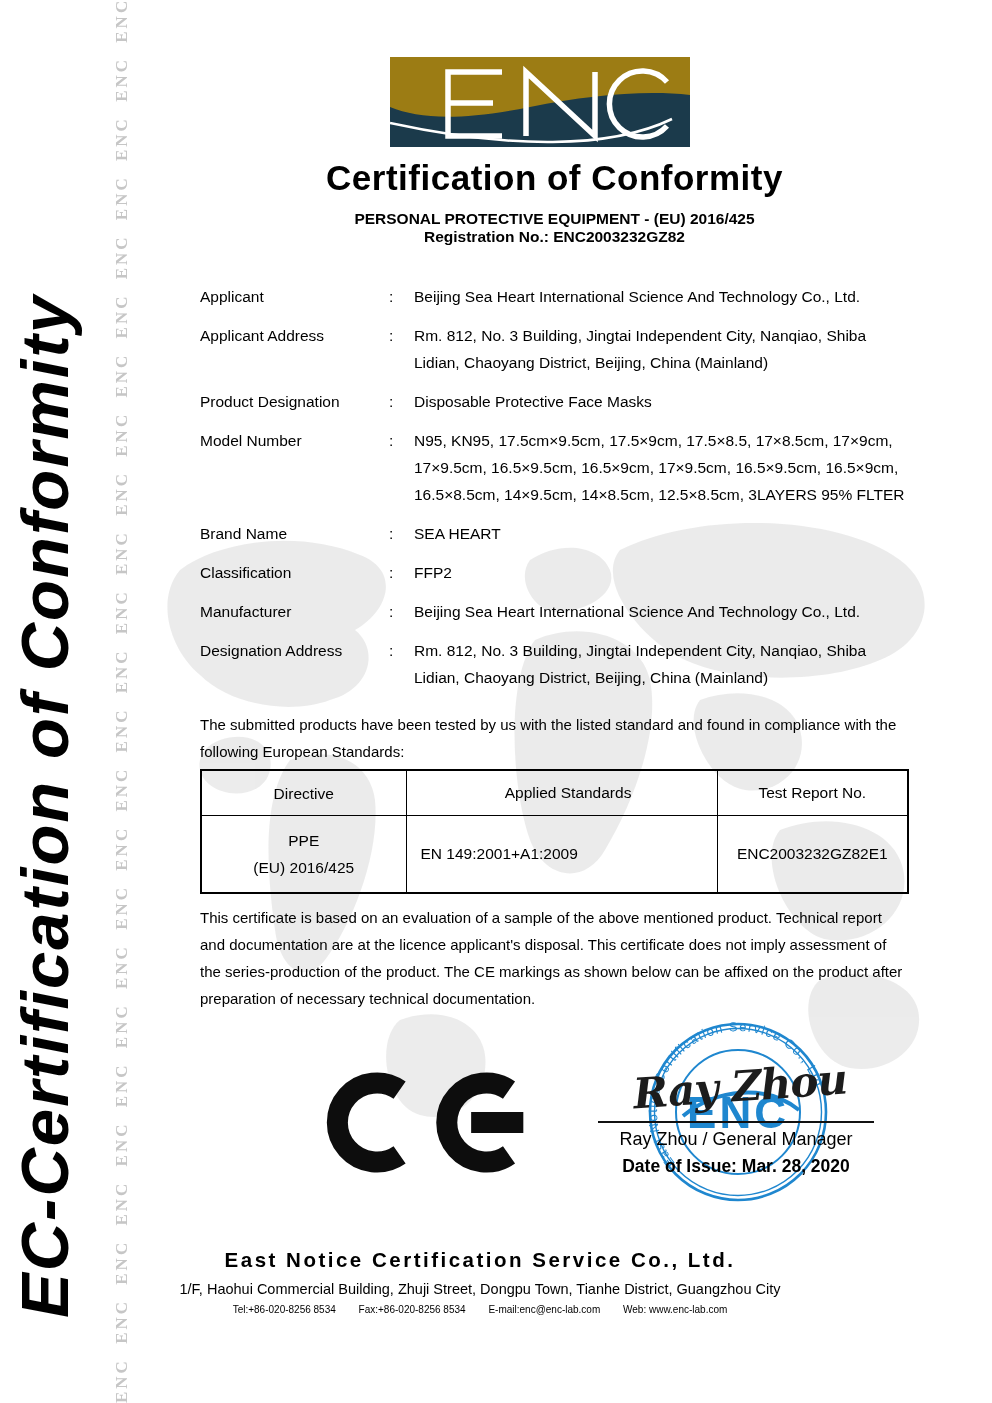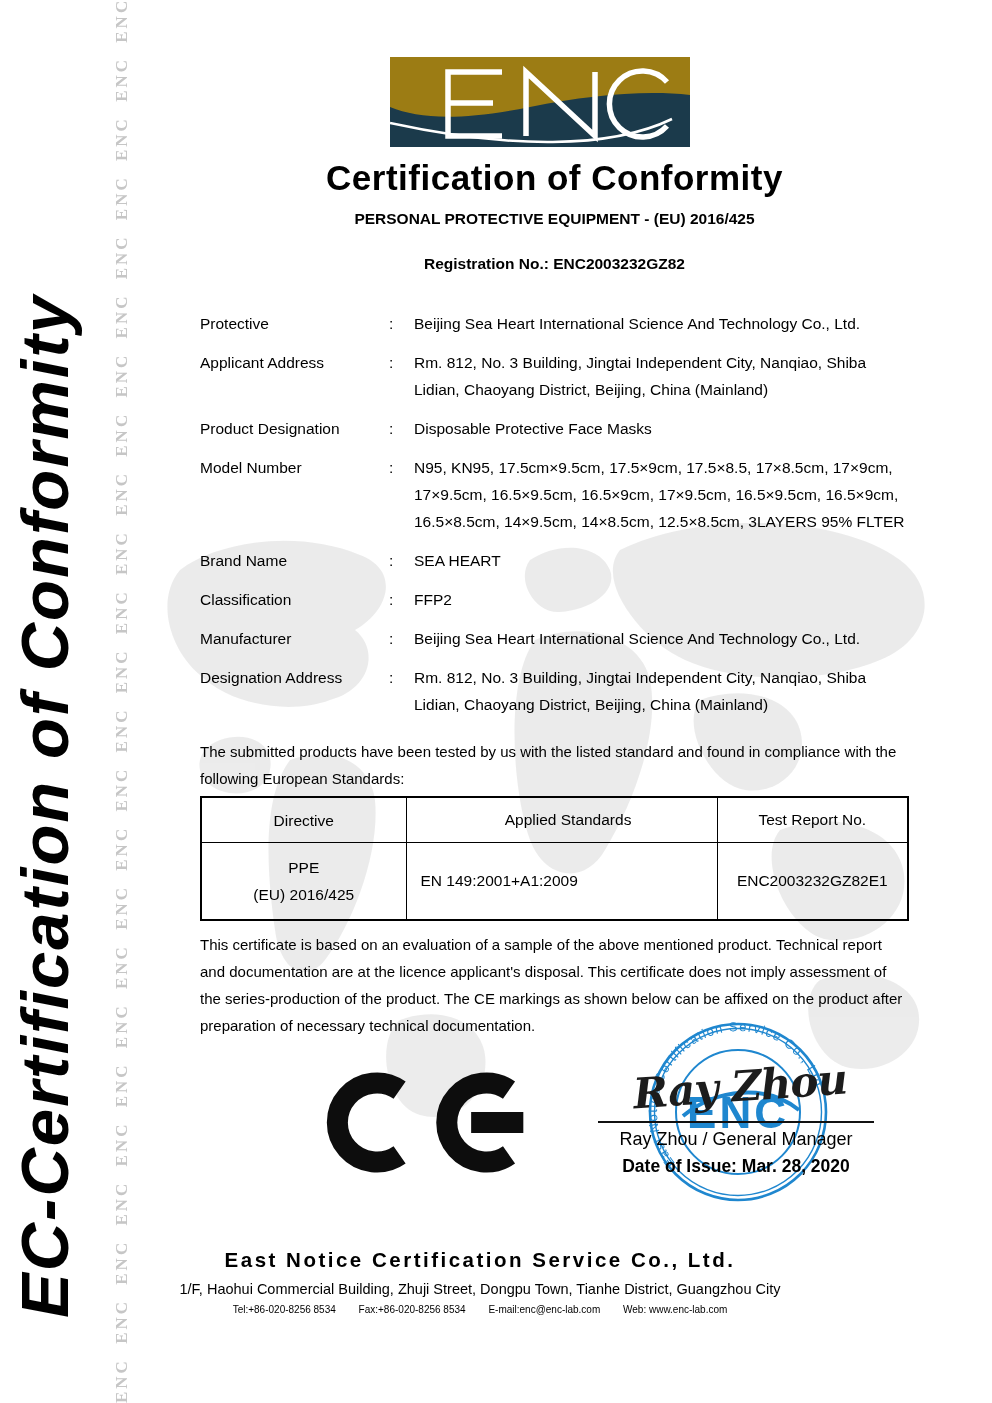--- a/index.html
+++ b/index.html
@@ -26,21 +26,21 @@
   
   .map-watermark { position:absolute; left:140px; top:500px; pointer-events:none; }
 
   
   .logo { position:absolute; left:390px; top:57px; width:300px; height:90px; }
 
   
   .main { position:absolute; left:200px; top:158px; width:709px; }
   .doc-title { margin:0; font-size:35px; font-weight:bold; text-align:center; letter-spacing:0.5px; }
   .doc-subtitle { margin-top:12px; font-size:15.5px; font-weight:bold; text-align:center; }
-  .doc-registration { margin-top:27px; font-size:15.5px; font-weight:bold; text-align:center; }
+  .doc-registration { font-size:15.5px; font-weight:bold; text-align:center; }
 
   .fields { margin-top:37px; font-size:15.5px; }
   .field-row { display:flex; margin-bottom:12px; line-height:27px; }
   .field-label { width:189px; flex:none; }
   .field-colon { width:25px; flex:none; }
   .field-value { flex:1; }
 
   .intro { font-size:15px; line-height:27px; margin-top:20px; margin-bottom:0; }
 
   .standards-table { width:100%; border-collapse:collapse; margin-top:4px;
@@ -110,21 +110,21 @@
     </g>
   </svg>
 
   <div class="main">
     <h1 class="doc-title">Certification of Conformity</h1>
     <div class="doc-subtitle">PERSONAL PROTECTIVE EQUIPMENT - (EU) 2016/425</div>
     <div class="doc-registration">Registration No.: ENC2003232GZ82</div>
 
     <div class="fields">
       <div class="field-row">
-        <div class="field-label">Protective</div>
+        <div class="field-label">Applicant</div>
         <div class="field-colon">:</div>
         <div class="field-value">Beijing Sea Heart International Science And Technology Co., Ltd.</div>
       </div>
       <div class="field-row">
         <div class="field-label">Applicant Address</div>
         <div class="field-colon">:</div>
         <div class="field-value">Rm. 812, No. 3 Building, Jingtai Independent City, Nanqiao, Shiba Lidian, Chaoyang District, Beijing, China (Mainland)</div>
       </div>
       <div class="field-row">
         <div class="field-label">Product Designation</div>

